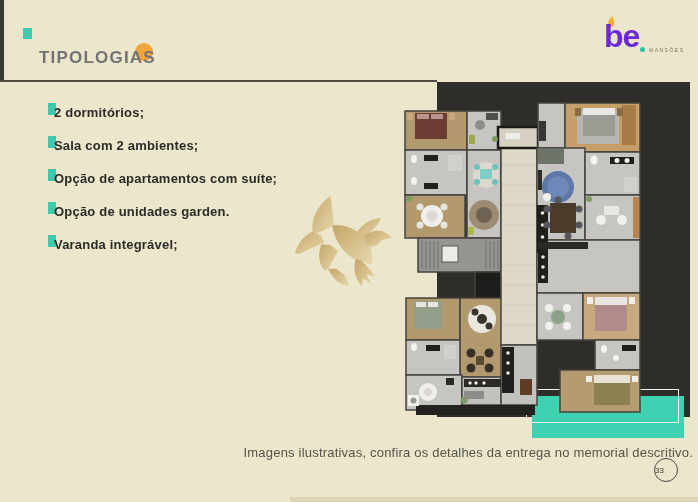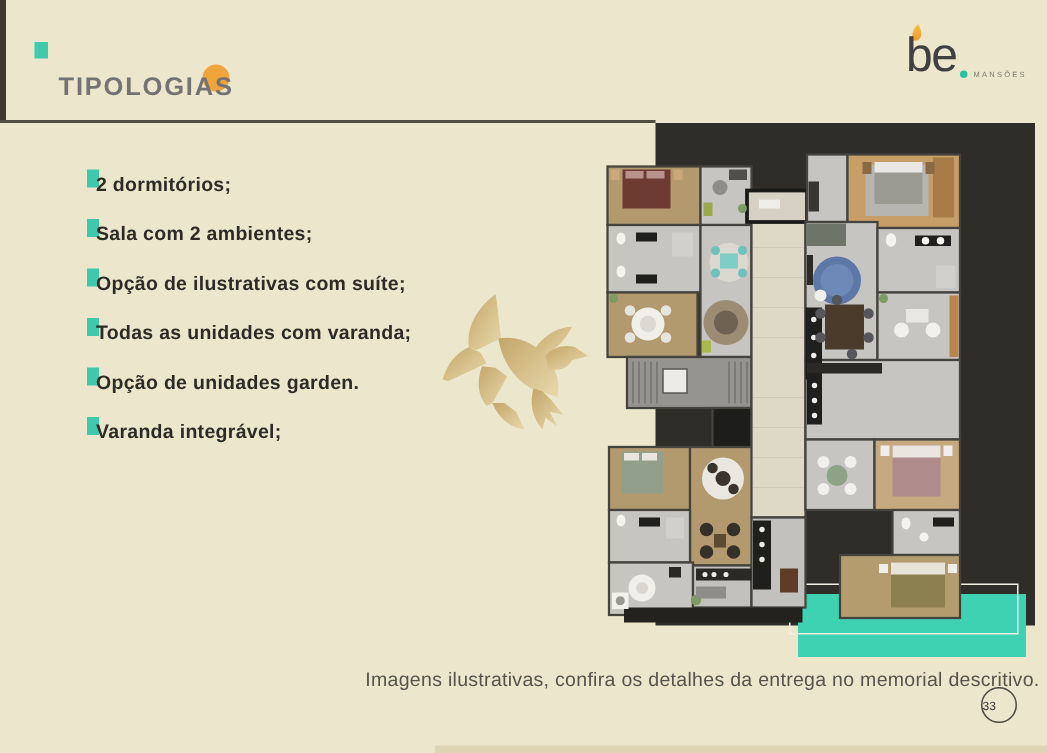--- a/index.html
+++ b/index.html
@@ -16,26 +16,26 @@
   .rule{position:absolute;left:0;top:80px;width:437px;height:2px;background:#504d41;}
   .title-wrap{position:absolute;left:23px;top:28px;}
   .title-teal-sq{position:absolute;left:0;top:0;width:9px;height:11px;background:#3fc9ad;}
   .title-orange-dot{position:absolute;left:112px;top:15px;width:18px;height:18px;border-radius:50%;background:#f0a43c;}
   .page-title{
     position:absolute;left:4px;top:8px;margin:12px;
     font-size:17px;font-weight:800;letter-spacing:1.2px;color:#737373;white-space:nowrap;
   }
   
   .logo{position:absolute;left:604px;top:24px;width:90px;height:40px;}
-  .logo-word{position:absolute;left:0;top:-6px;font-size:32px;font-weight:400;letter-spacing:-1px;color:#404040;}
+  .logo-word{position:absolute;left:0;top:-6px;font-size:32px;font-weight:700;letter-spacing:-1px;color:#6d28d9;}
   .logo-flame{position:absolute;left:3px;top:-8px;}
   .logo-dot{position:absolute;left:36px;top:23px;width:5px;height:5px;border-radius:50%;background:#2bbfa4;}
   .logo-tag{position:absolute;left:45px;top:23px;font-size:5px;letter-spacing:1.5px;color:#7a786c;}
   
-  .features{position:absolute;left:52px;top:103px;margin:12px;padding:0;list-style:none;}
+  .features{position:absolute;left:52px;top:103px;margin:2px;padding:0;list-style:none;}
   .features li{
     position:relative;height:15px;margin-bottom:18px;
     font-size:13px;font-weight:600;letter-spacing:0.2px;color:#2c2b26;white-space:nowrap;
   }
   .features li::before{
     content:"";position:absolute;left:-6px;top:-2px;width:8px;height:12px;
     background:#3fc9ac;z-index:-1;
   }
   
   .dark-panel{position:absolute;left:437px;top:82px;width:253px;height:335px;background:#2e2d2a;}
@@ -75,22 +75,21 @@
       <path d="M5,0 C2,3 0,7 2,11 C5,12 8,9 7,5 C6.5,3 6,1.5 5,0 Z" fill="url(#fl)"></path>
     </svg>
     <span class="logo-word">be</span>
     <span class="logo-dot"></span>
     <span class="logo-tag">MANSÕES</span>
   </div>
 
   <ul class="features">
     <li>2 dormitórios;</li>
     <li>Sala com 2 ambientes;</li>
-    <li>Opção de ilustrativas com suíte;</li>
-    <li>Todas as unidades com varanda;</li>
+    <li>Opção de apartamentos com suíte;</li>
     <li>Opção de unidades garden.</li>
     <li>Varanda integrável;</li>
   </ul>
 
   <svg class="eagle" viewBox="0 0 100 112">
     <defs>
       <linearGradient id="gold" x1="0" y1="0" x2="1" y2="1">
         <stop offset="0" stop-color="#c4a668"></stop>
           <stop offset="1" stop-color="#e8d9ae"></stop>
       </linearGradient>

